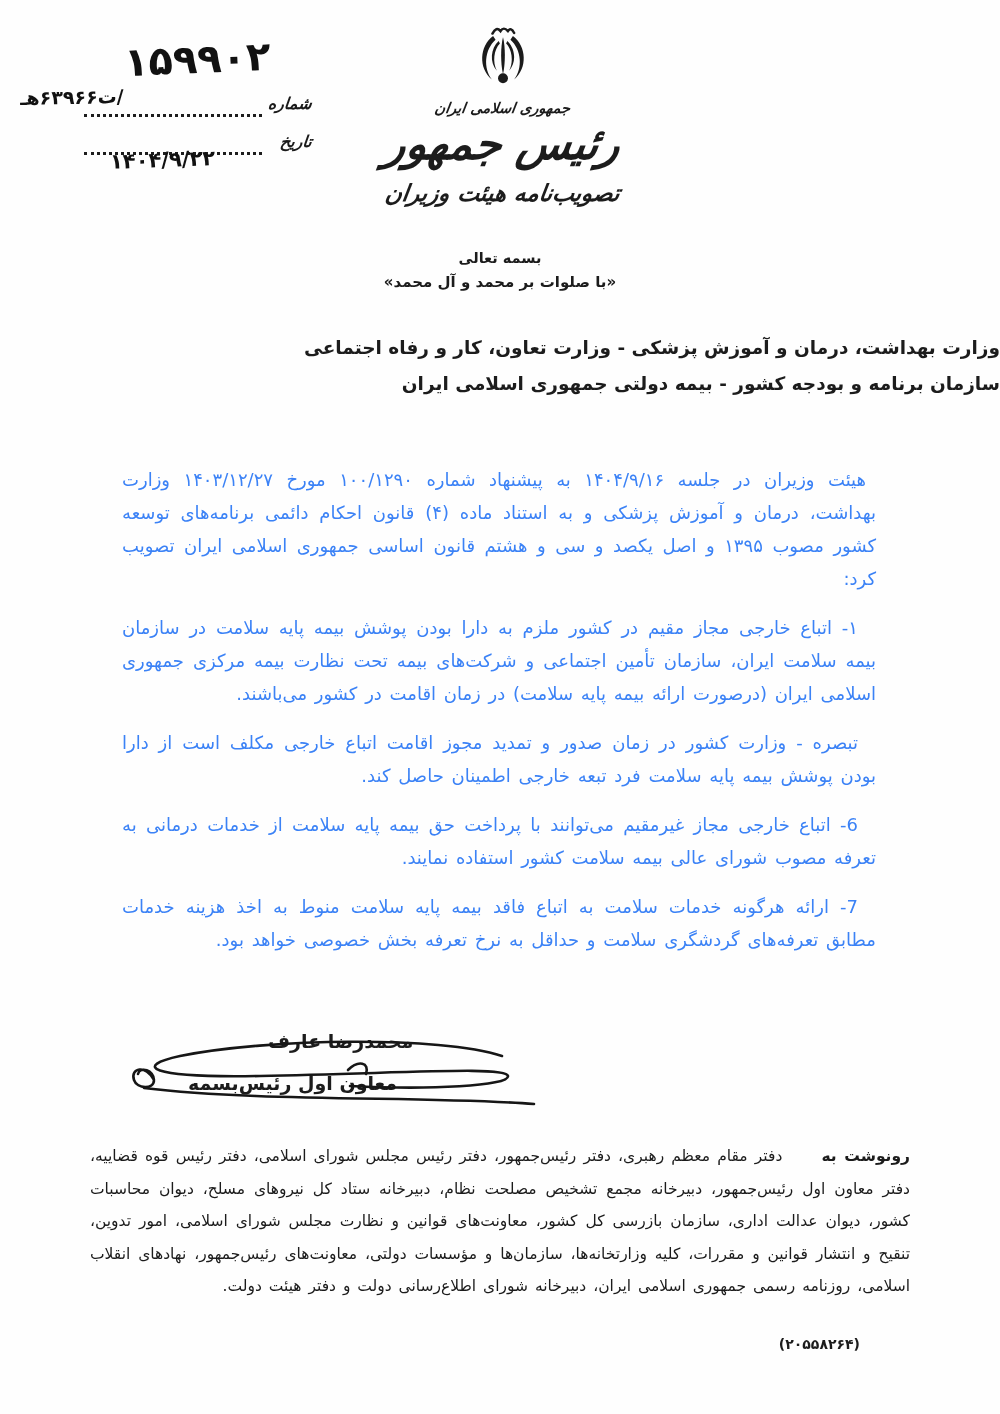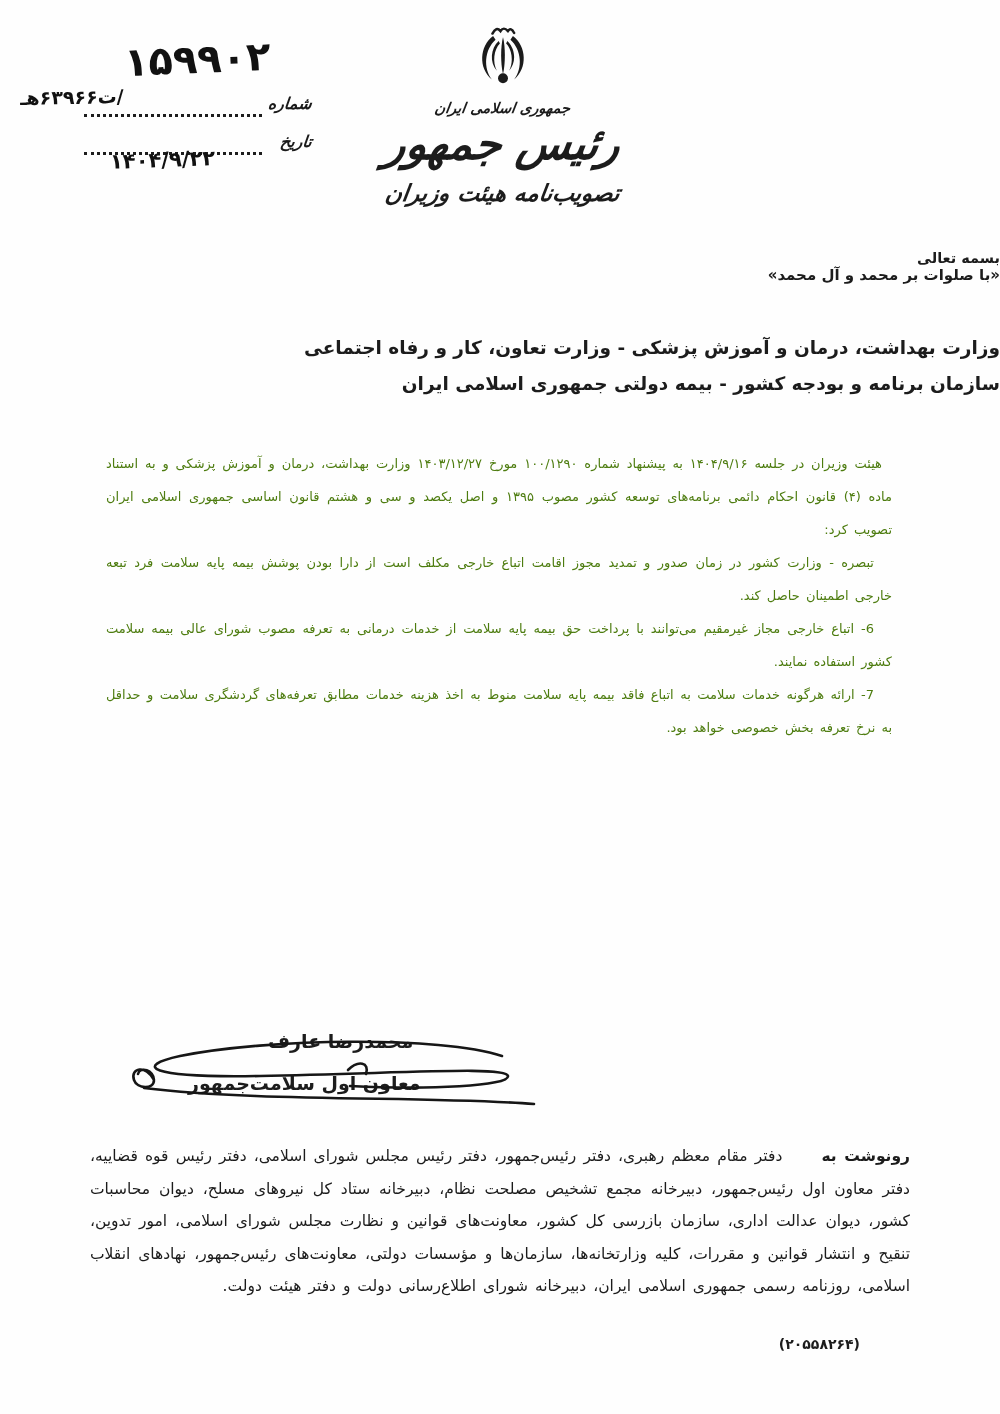--- a/index.html
+++ b/index.html
@@ -31,31 +31,31 @@
     position:absolute;left:88px;top:112px;font-size:21px;font-weight:bold;
     letter-spacing:2px;transform:rotate(-2deg);color:#111;white-space:nowrap;
   }
   
   .letterhead{position:absolute;left:330px;top:24px;width:345px;text-align:center;direction:rtl;}
   .emblem{display:inline-block;width:62px;height:70px;}
   .country{font-size:14.5px;font-weight:bold;font-style:italic;margin-top:2px;transform:skewX(-8deg);}
   .office{font-size:44px;font-weight:bold;font-style:italic;margin-top:4px;transform:skewX(-8deg);line-height:1.1;}
   .doctype{font-size:23px;font-weight:bold;font-style:italic;margin-top:12px;transform:skewX(-8deg);}
   
-  .invocation{position:absolute;left:0;right:0;top:250px;direction:rtl;}
+  .invocation{position:absolute;left:0;right:0;top:250px;text-align:center;direction:rtl;}
   .besmeleh{font-size:14.5px;font-weight:bold;}
-  .salawat{font-size:15px;font-weight:bold;}
+  .salawat{font-size:15px;font-weight:bold;margin-top:7px;}
   
   .addressees{position:absolute;left:0;right:0;top:330px;direction:rtl;}
   .addressees div{font-size:18.5px;font-weight:bold;line-height:36px;}
   
   .bodytext{position:absolute;right:108px;top:447px;width:786px;direction:rtl;}
   .bodytext p{
-    margin:0;font-size:13px;line-height:33px;text-align:justify;
-    text-indent:18px;word-spacing:2px;color:#4d7c0f;
+    margin:16px;font-size:18px;line-height:33px;text-align:justify;
+    text-indent:18px;word-spacing:2px;color:#3b82f6;
   }
   .bodytext p.preamble{text-indent:10px;}
   
   .sig{position:absolute;left:110px;top:1026px;width:432px;height:96px;direction:rtl;}
   .sig .name{position:absolute;left:158px;top:4px;font-size:19px;font-weight:bold;white-space:nowrap;}
   .sig .title{position:absolute;left:78px;top:46px;font-size:19px;font-weight:bold;white-space:nowrap;}
   .sig svg{position:absolute;left:0;top:0;}
   
   .cc{position:absolute;right:90px;top:1140px;width:820px;direction:rtl;}
   .cc p{margin:0;font-size:15.5px;line-height:32.5px;text-align:justify;word-spacing:2px;color:#1b1b1b;}
@@ -102,28 +102,29 @@
     <div class="salawat">«با صلوات بر محمد و آل محمد»</div>
   </div>
 
   <div class="addressees">
     <div>وزارت بهداشت، درمان و آموزش پزشکی - وزارت تعاون، کار و رفاه اجتماعی</div>
     <div>سازمان برنامه و بودجه کشور - بیمه دولتی جمهوری اسلامی ایران</div>
   </div>
 
   <div class="bodytext">
     <p class="preamble">هیئت وزیران در جلسه ۱۴۰۴/۹/۱۶ به پیشنهاد شماره ۱۰۰/۱۲۹۰ مورخ ۱۴۰۳/۱۲/۲۷ وزارت بهداشت، درمان و آموزش پزشکی و به استناد ماده (۴) قانون احکام دائمی برنامه‌های توسعه کشور مصوب ۱۳۹۵ و اصل یکصد و سی و هشتم قانون اساسی جمهوری اسلامی ایران تصویب کرد:</p>
+    <p>۱- اتباع خارجی مجاز مقیم در کشور ملزم به دارا بودن پوشش بیمه پایه سلامت در سازمان بیمه سلامت ایران، سازمان تأمین اجتماعی و شرکت‌های بیمه تحت نظارت بیمه مرکزی جمهوری اسلامی ایران (درصورت ارائه بیمه پایه سلامت) در زمان اقامت در کشور می‌باشند.</p>
     <p>تبصره - وزارت کشور در زمان صدور و تمدید مجوز اقامت اتباع خارجی مکلف است از دارا بودن پوشش بیمه پایه سلامت فرد تبعه خارجی اطمینان حاصل کند.</p>
     <p>6- اتباع خارجی مجاز غیرمقیم می‌توانند با پرداخت حق بیمه پایه سلامت از خدمات درمانی به تعرفه مصوب شورای عالی بیمه سلامت کشور استفاده نمایند.</p>
     <p>7- ارائه هرگونه خدمات سلامت به اتباع فاقد بیمه پایه سلامت منوط به اخذ هزینه خدمات مطابق تعرفه‌های گردشگری سلامت و حداقل به نرخ تعرفه بخش خصوصی خواهد بود.</p>
   </div>
 
   <div class="sig">
     <div class="name">محمدرضا عارف</div>
-    <div class="title">معاون اول سلامت‌جمهور</div>
+    <div class="title">معاون اول رئیس‌بسمه</div>
     <svg width="432" height="96" viewBox="0 0 432 96">
       <g fill="none" stroke="#161616" stroke-width="2.6" stroke-linecap="round">
         <path d="M392 30 C330 10 160 12 70 30 C24 40 36 52 150 50 C300 47 396 40 398 50 C399 60 320 64 240 60"></path>
         <path d="M34 62 C150 76 320 70 424 78"></path>
         <path d="M44 54 C36 38 20 42 24 54 C27 63 44 64 44 54 C44 44 30 40 28 48"></path>
         <path d="M238 44 C248 34 260 36 256 48"></path>
       </g>
     </svg>
   </div>
 

